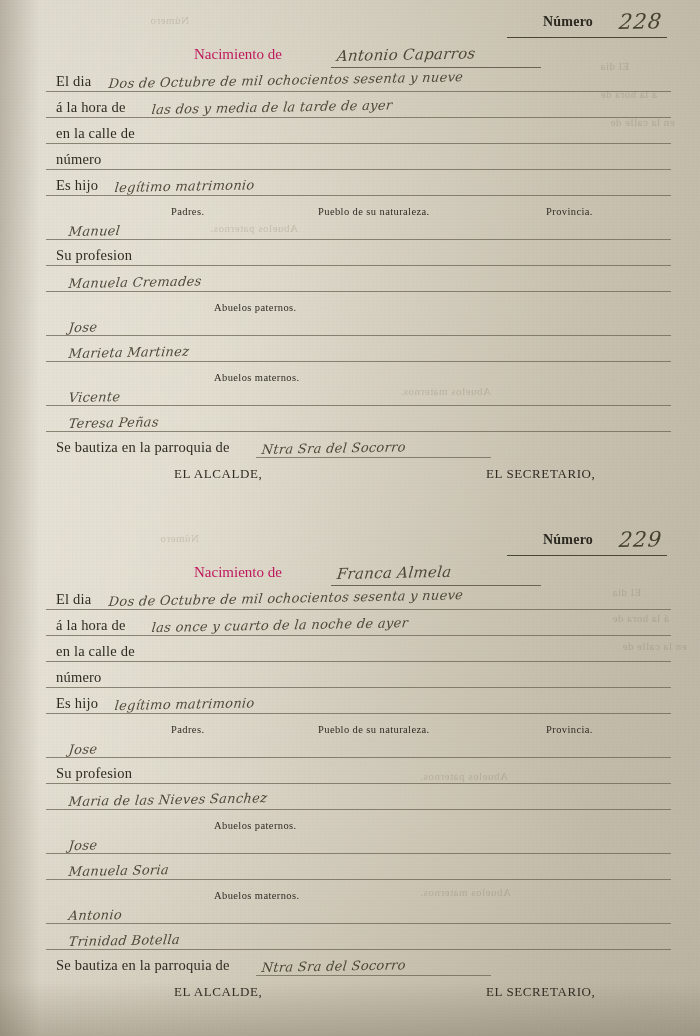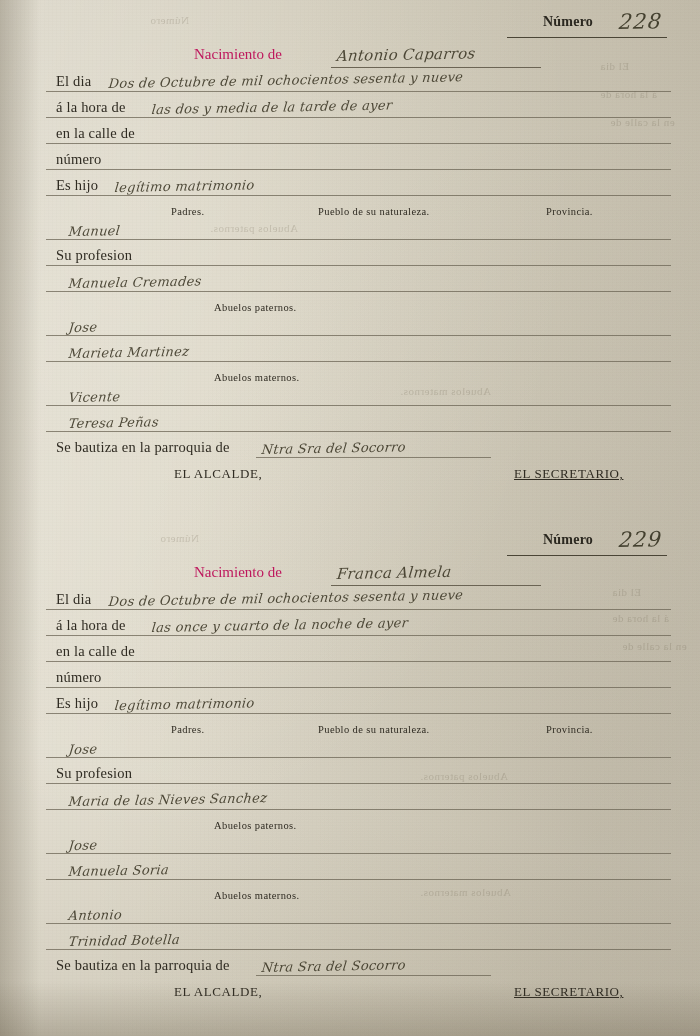--- a/index.html
+++ b/index.html
@@ -175,21 +175,21 @@
     position: relative;
     height: 18px;
   }
   .centered-label .printed { bottom: 1px; left: 168px; }
 
   .sign-row {
     position: relative;
     height: 22px;
   }
   .sign-alcalde { left: 128px; bottom: 2px; }
-  .sign-secretario { left: 468px; bottom: 2px; text-decoration: underline; }
+  .sign-secretario { left: 440px; bottom: 2px; }
 
   
   .ghost {
     position: absolute;
     font-family: "Liberation Serif", serif;
     color: rgba(90,82,60,0.20);
     font-size: 11px;
     letter-spacing: 0.5px;
     transform: scaleX(-1);
     pointer-events: none;

